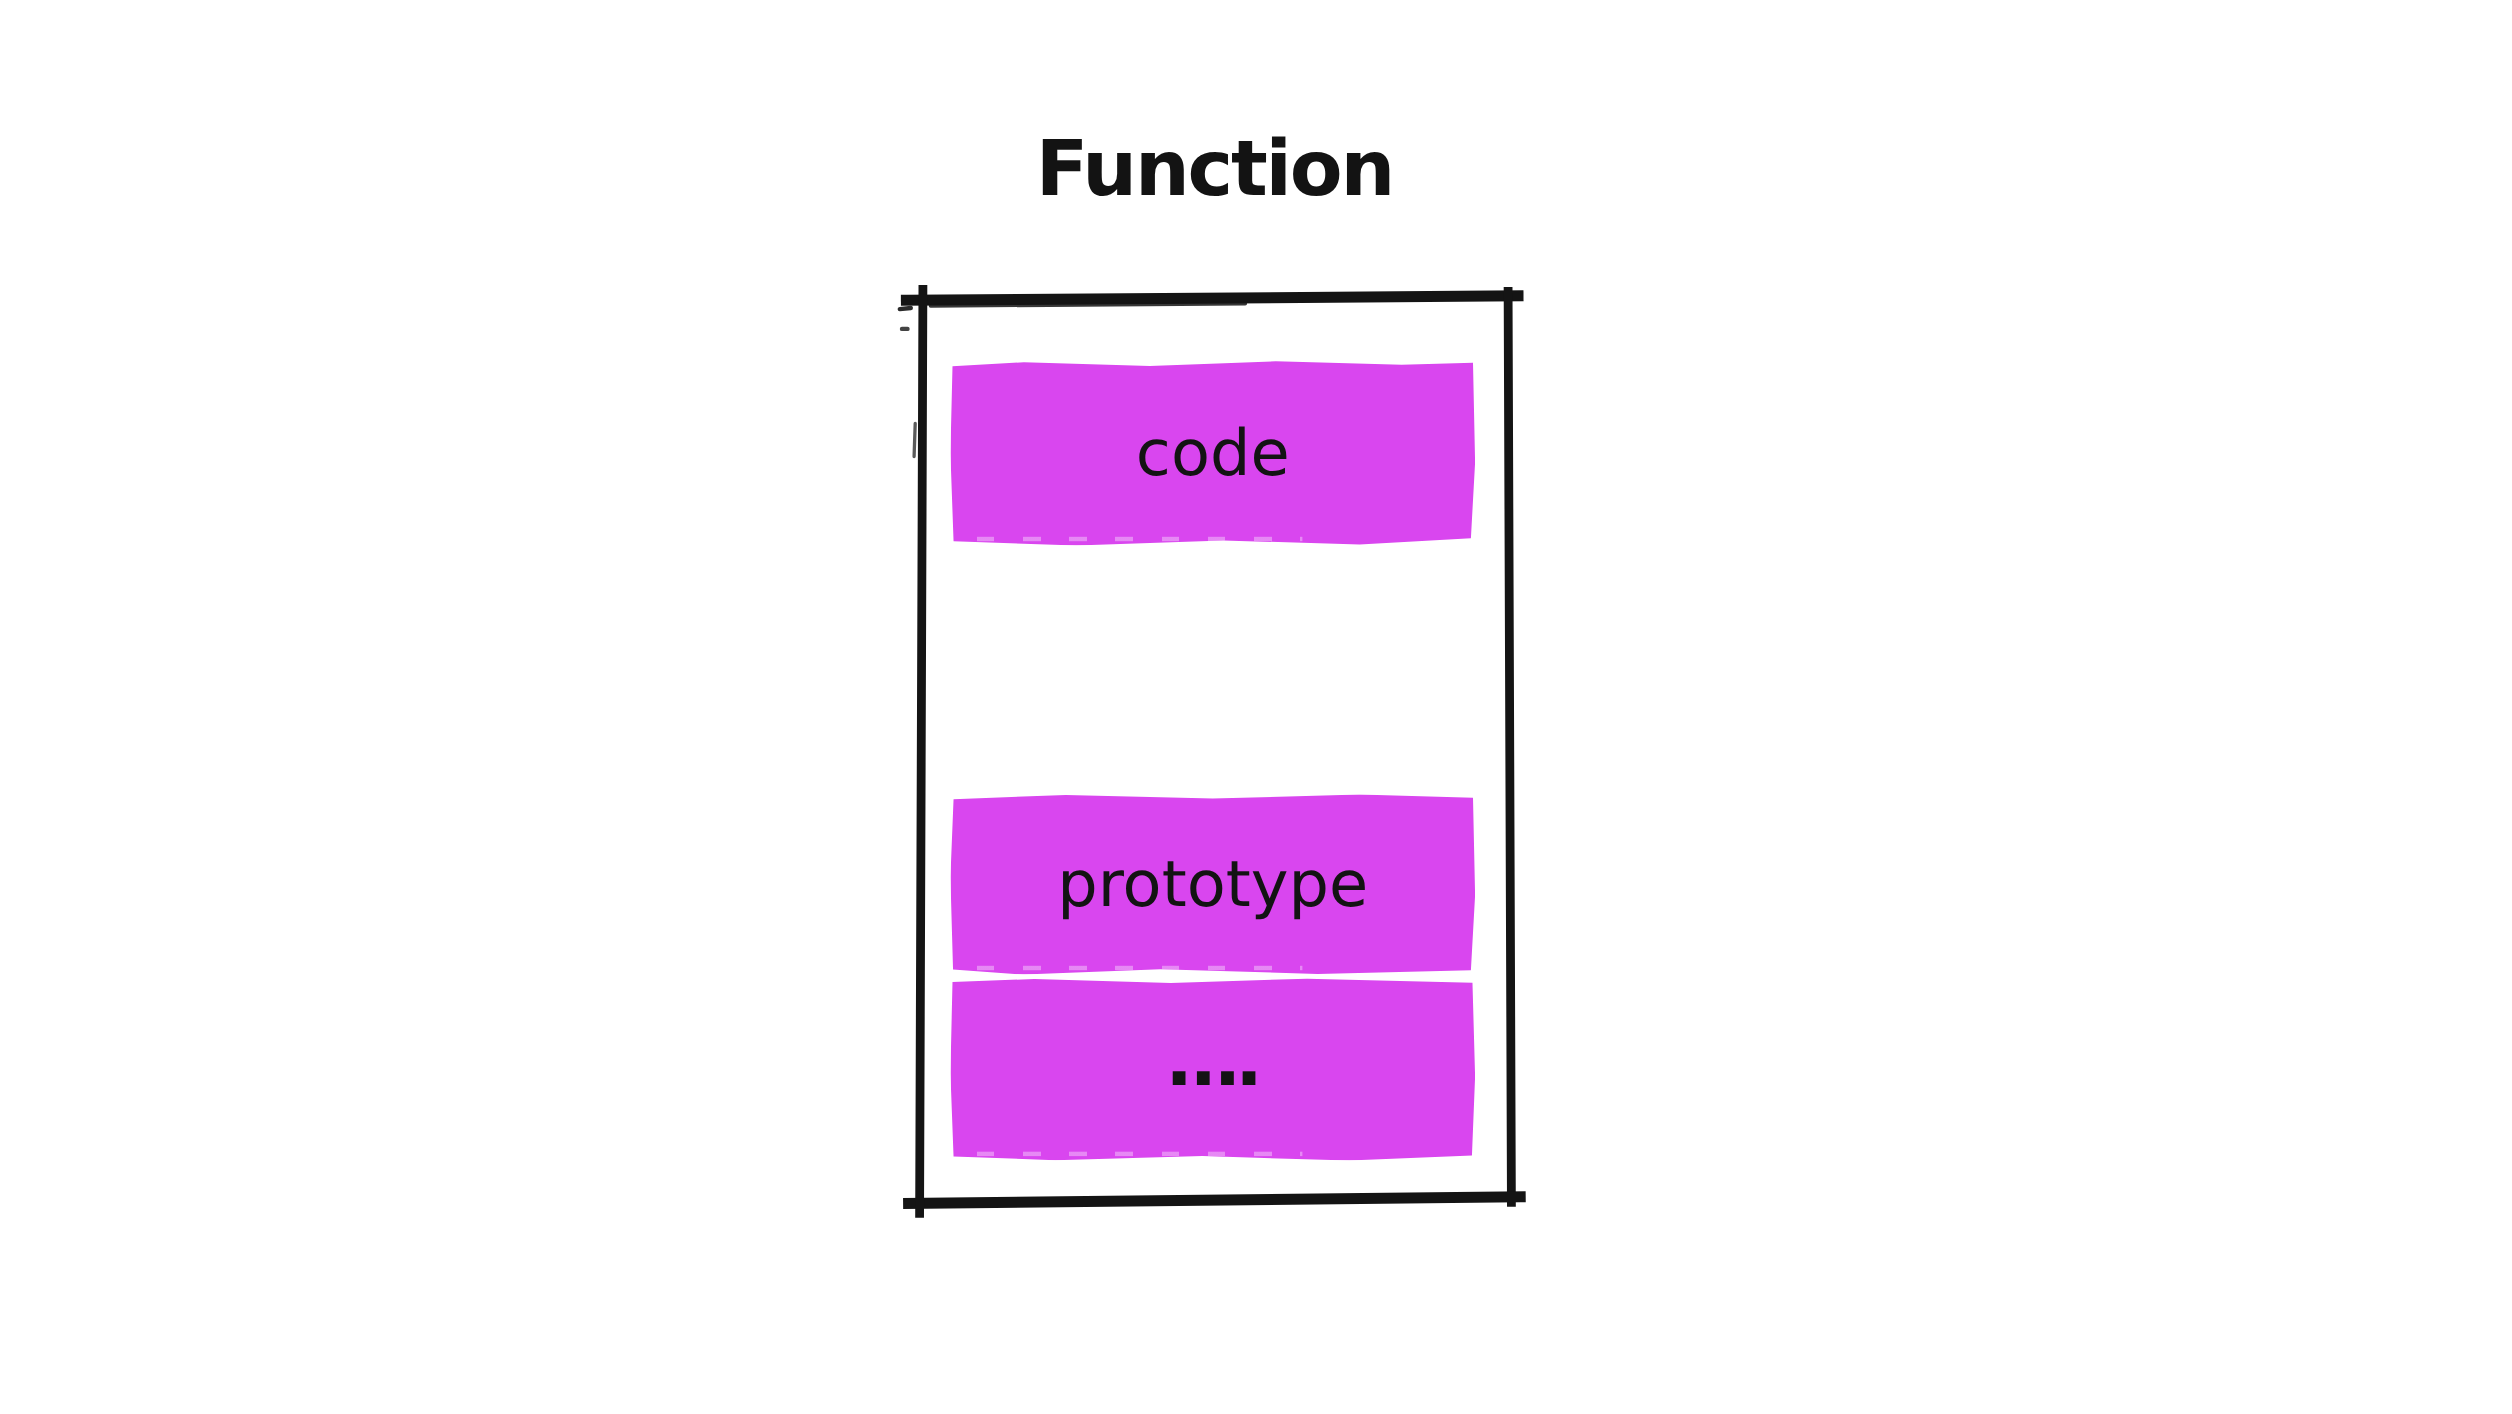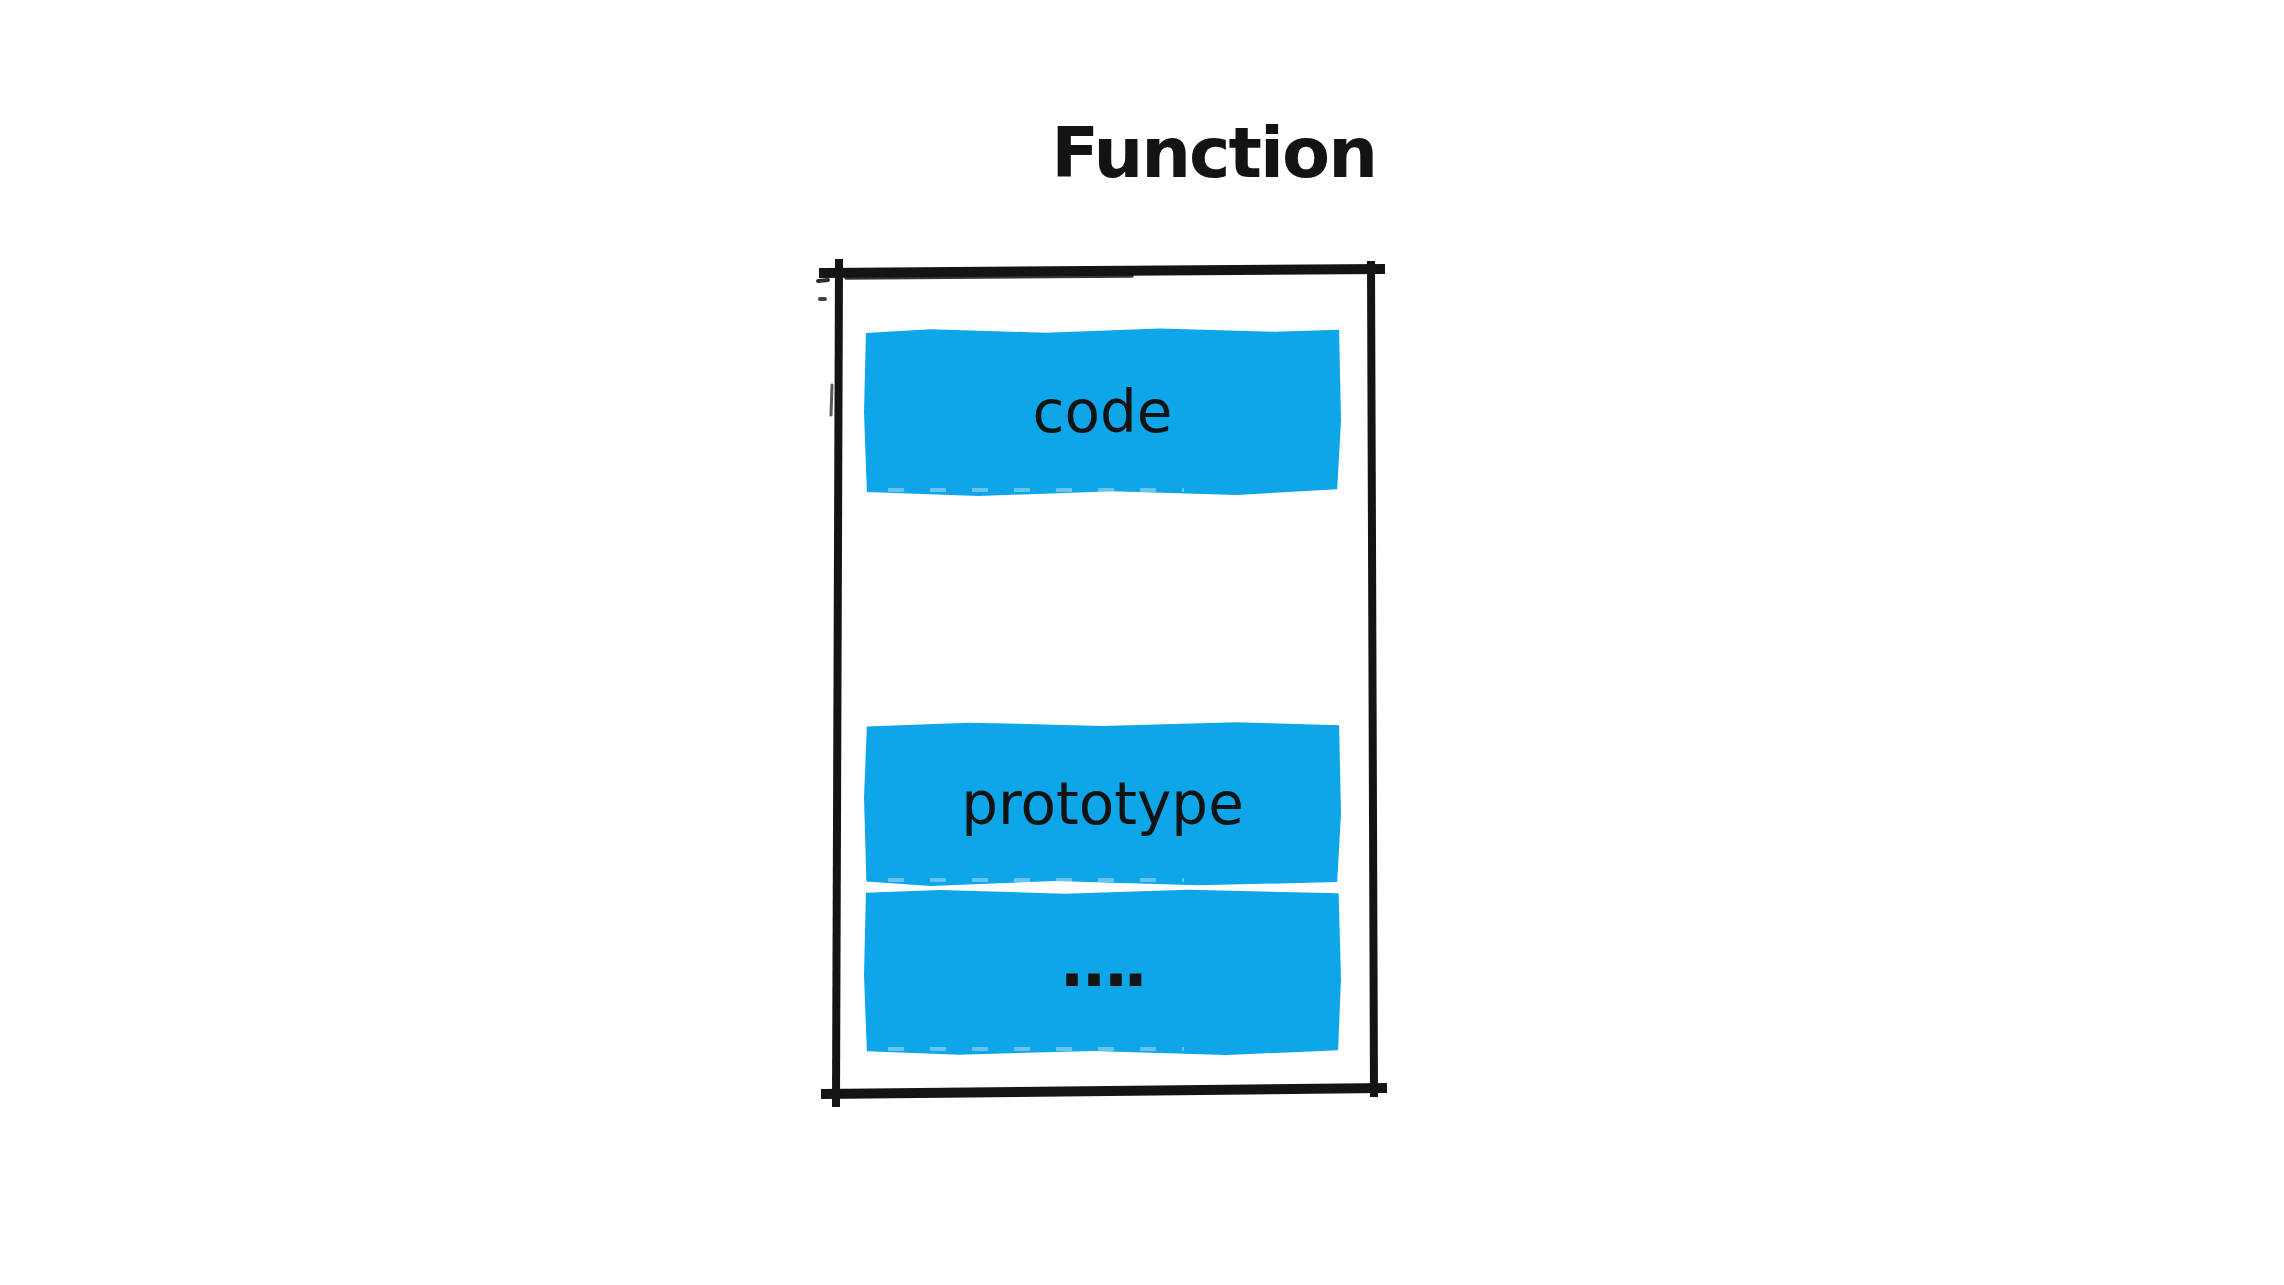--- a/index.html
+++ b/index.html
@@ -16,21 +16,21 @@
     width: 2284px;
     height: 1285px;
     background: #ffffff;
   }
   .title {
     position: absolute;
     left: 832px;
     top: 112px;
     width: 544px;
     margin: 0;
-    text-align: right;
+    text-align: center;
     font-size: 70px;
     font-weight: 700;
     letter-spacing: -2px;
     color: #131313;
     font-family: "DejaVu Sans", sans-serif;
   }
   .fn-box {
     position: absolute;
     left: 832px;
     top: 265px;
@@ -46,21 +46,21 @@
     overflow: visible;
     pointer-events: none;
   }
   .prop {
     position: absolute;
     left: 32px;
     width: 477px;
     display: flex;
     align-items: center;
     justify-content: center;
-    background: #0ea5e9;
+    background: #d946ef;
     color: #131313;
     font-size: 58px;
     font-family: "DejaVu Sans", sans-serif;
   }
   
   .prop-0 {
     top: 63px;  height: 168px;
     clip-path: polygon(0.4% 3%, 14% 0.8%, 38% 2.8%, 62% 0.3%, 86% 2.2%, 99.6% 1%, 100% 55%, 99.2% 96%, 78% 99.4%, 52% 97.2%, 24% 100%, 0.6% 97.6%, 0% 50%);
   }
   .prop-1 {

